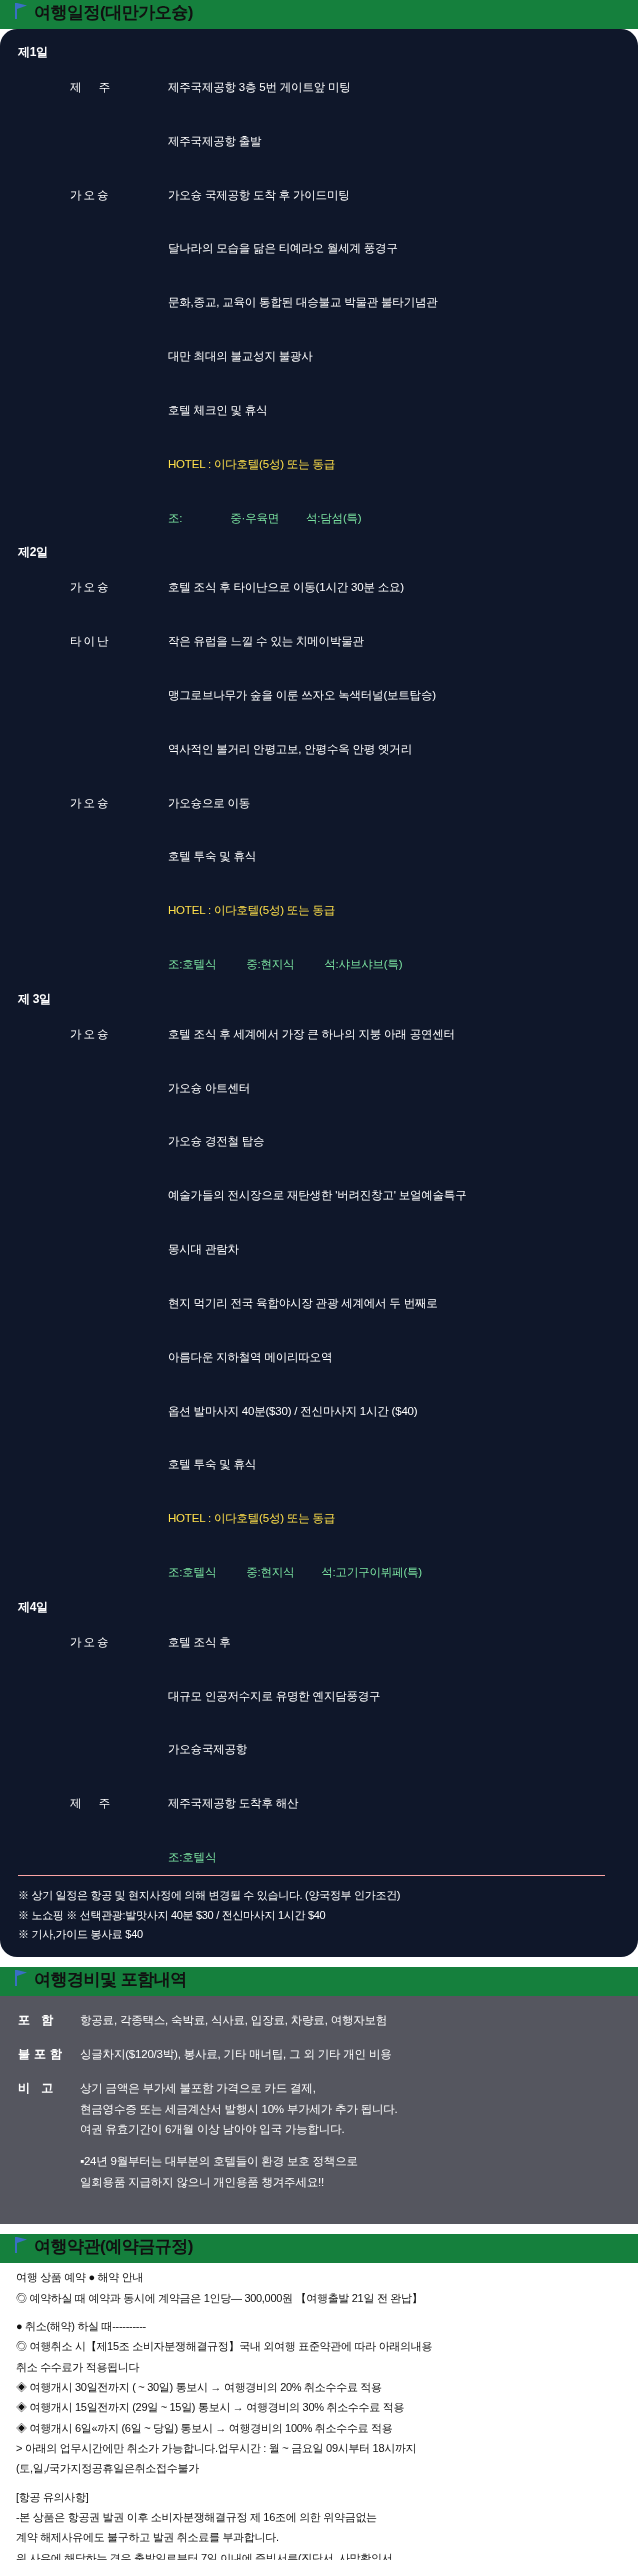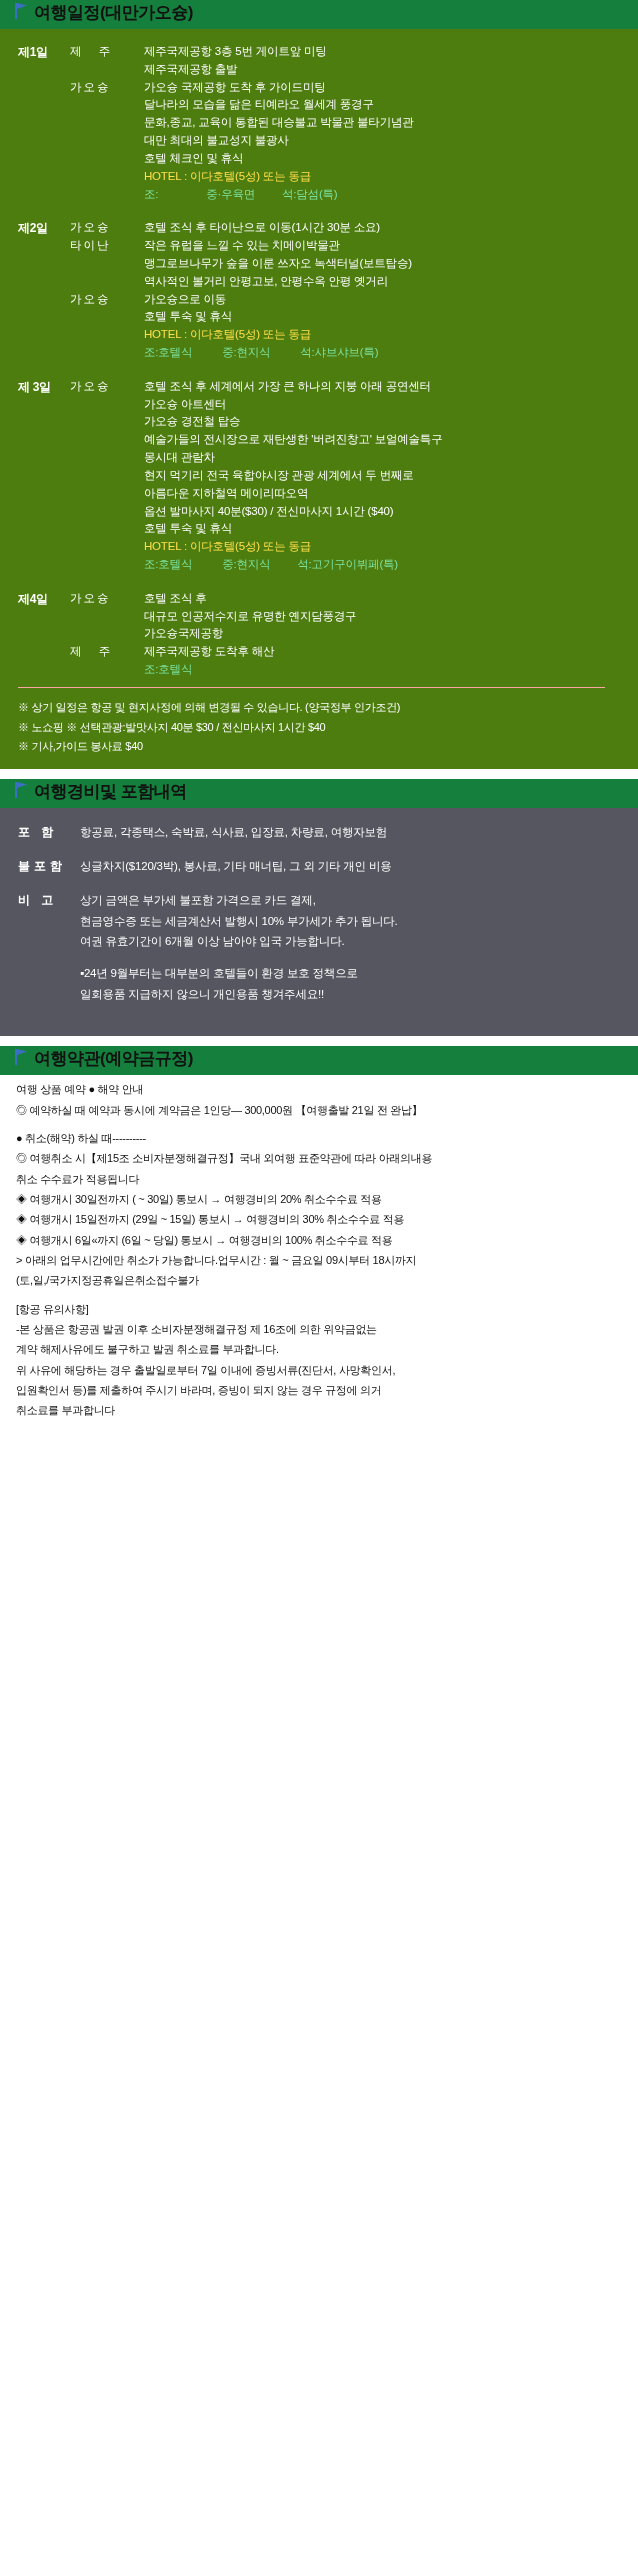--- a/index.html
+++ b/index.html
@@ -30,56 +30,59 @@
     font-size: 17px;
     font-weight: bold;
     color: #111;
     letter-spacing: -0.5px;
     line-height: 1;
   }
   .sec-title .paren { font-size: 17px; }
 
   
   .itin {
-    background: #4d7c0f;
+    background: #0f172a;
     color: #ffffff;
     padding: 14px 15px 12px 0;
+    border-radius: 17px;
   }
   .day-block {
     display: flex;
     padding: 0 18px;
     margin-bottom: 16px;
   }
   .day-block:last-of-type { margin-bottom: 8px; }
   .col-day {
     width: 52px;
     flex: 0 0 52px;
     font-size: 12px;
     font-weight: bold;
     padding-top: 1px;
     letter-spacing: -0.3px;
   }
   .rows { flex: 1 1 auto; }
   .row {
     display: flex;
     align-items: flex-end;
     line-height: 1.55;
+    gap: 24px;
   }
   .col-city {
     width: 74px;
     flex: 0 0 74px;
     font-size: 11.5px;
     letter-spacing: 2px;
     white-space: nowrap;
   }
   .col-city.spaced { letter-spacing: 7px; }
   .col-desc {
     flex: 1 1 auto;
     font-size: 11.5px;
     letter-spacing: -0.2px;
+    margin-top: 36px;
   }
   .hotel { color: #ffe04a; }
   .meals { color: #7be3a1; }
 
   .notes {
     border-top: 1px solid #fca5a5;
     margin: 6px 18px 0 18px;
     padding-top: 10px;
     font-size: 11px;
     line-height: 1.8;

